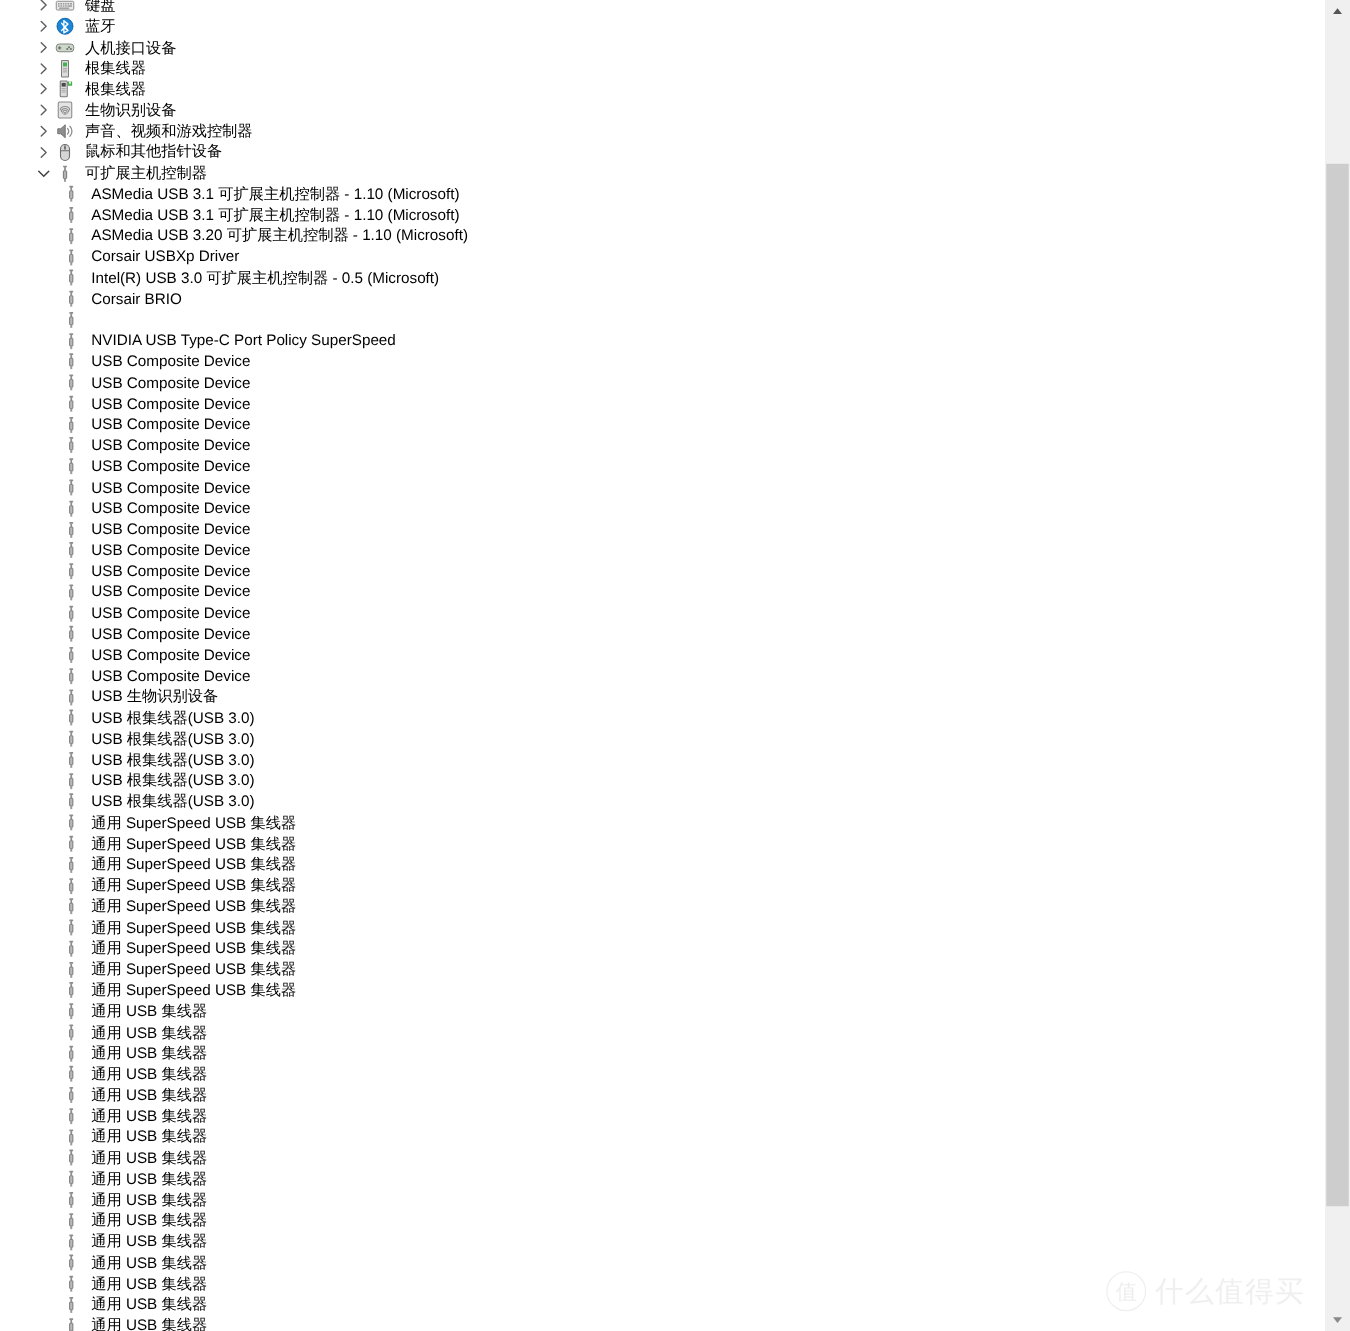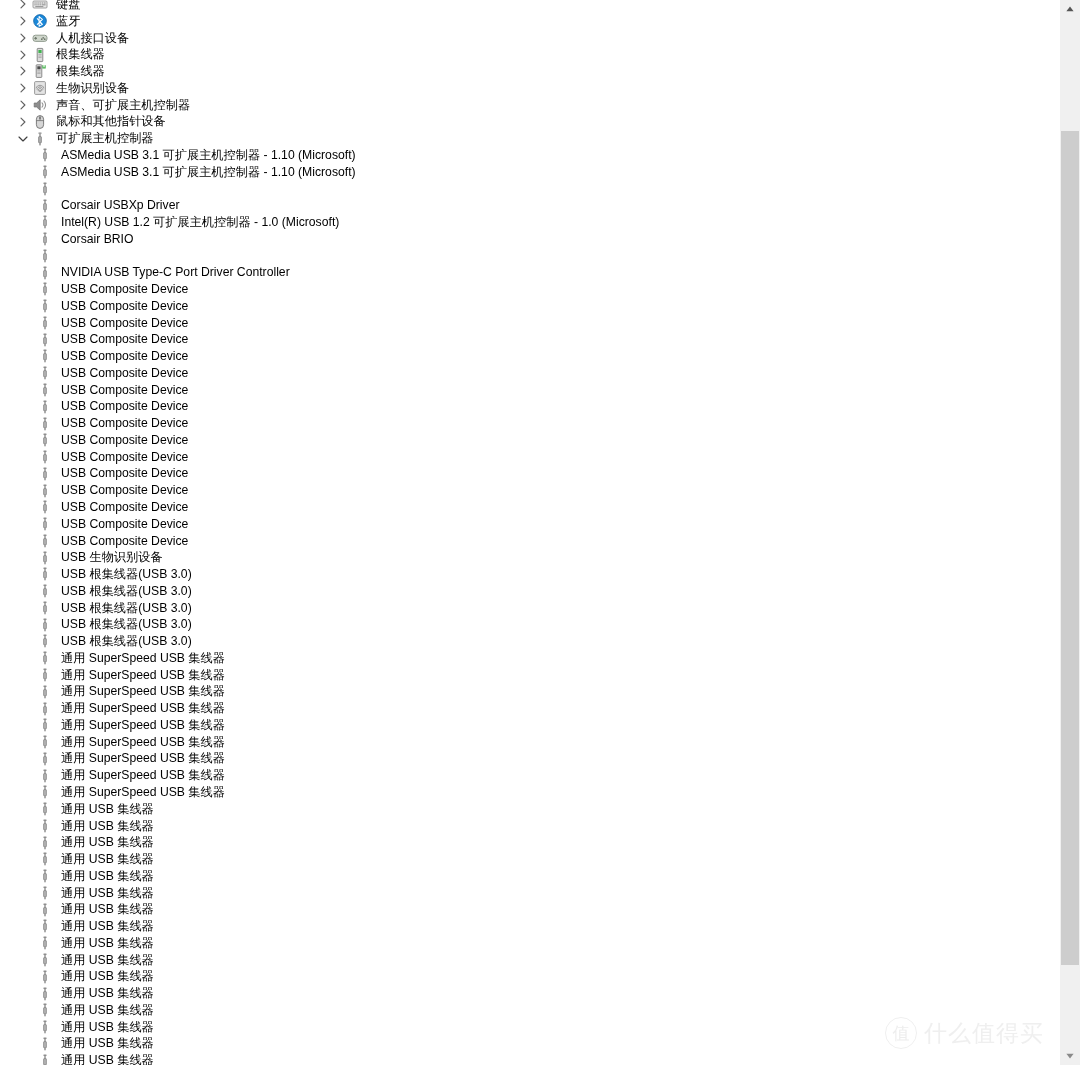--- a/index.html
+++ b/index.html
@@ -10,21 +10,21 @@
   body {
     width: 1080px;
     height: 1065px;
     overflow: hidden;
     font-family: "Liberation Sans", "DejaVu Sans", sans-serif;
     position: relative;
   }
 
   #tree {
     position: absolute;
-    left: 0;
+    left: 12px;
     top: 0;
     width: 884px;
     height: 1065px;
     overflow: hidden;
   }
 
   .row {
     height: 16.78px;
     line-height: 16.78px;
     display: flex;
@@ -263,21 +263,21 @@
         </span>
         <span class="icon">
           <svg width="16" height="16" viewBox="0 0 16 16">
       <path d="M2.2 6 H4.6 L8.2 2.8 V13.2 L4.6 10 H2.2 Z" fill="#8e8e8e" stroke="#6d6d6d" stroke-width="0.7" stroke-linejoin="round"></path>
       <g fill="none" stroke="#8e8e8e" stroke-width="1.05" stroke-linecap="round">
         <path d="M10 5.8 C11.3 7.1 11.3 8.9 10 10.2"></path>
         <path d="M11.9 4 C14.1 6.2 14.1 9.8 11.9 12"></path>
       </g>
     </svg>
         </span>
-        <span class="label">声音、可扩展主机控制器</span>
+        <span class="label">声音、视频和游戏控制器</span>
       </div>
       <div class="row">
         <span class="chevron">
           <svg width="14" height="14" viewBox="0 0 14 14">
    <path d="M5 3.2 L8.9 7 L5 10.8" fill="none" stroke="#606060" stroke-width="1.15" stroke-linecap="round" stroke-linejoin="round"></path>
  </svg>
         </span>
         <span class="icon">
           <svg width="16" height="16" viewBox="0 0 16 16">
       <rect x="4.4" y="1.6" width="7.2" height="12.8" rx="3.6" fill="#d6d6d6" stroke="#6f6f6f" stroke-width="0.9"></rect>
@@ -339,20 +339,21 @@
         <span class="icon">
           <svg width="16" height="16" viewBox="0 0 16 16">
       <g>
         <rect x="6.7" y="5.6" width="2.6" height="6.2" rx="0.5" fill="#b9b9b9" stroke="#6e6e6e" stroke-width="0.72"></rect>
         <rect x="7.3" y="2.6" width="1.4" height="3.1" fill="#8d8d8d"></rect>
         <rect x="6.45" y="1.6" width="3.1" height="1.3" rx="0.3" fill="#8d8d8d"></rect>
         <rect x="7.2" y="11.8" width="1.6" height="2.5" fill="#9a9a9a"></rect>
       </g>
     </svg>
         </span>
+        <span class="label">ASMedia USB 3.20 可扩展主机控制器 - 1.10 (Microsoft)</span>
       </div>
       <div class="row child">
         <span class="indent"></span>
         <span class="icon">
           <svg width="16" height="16" viewBox="0 0 16 16">
       <g>
         <rect x="6.7" y="5.6" width="2.6" height="6.2" rx="0.5" fill="#b9b9b9" stroke="#6e6e6e" stroke-width="0.72"></rect>
         <rect x="7.3" y="2.6" width="1.4" height="3.1" fill="#8d8d8d"></rect>
         <rect x="6.45" y="1.6" width="3.1" height="1.3" rx="0.3" fill="#8d8d8d"></rect>
         <rect x="7.2" y="11.8" width="1.6" height="2.5" fill="#9a9a9a"></rect>
@@ -366,21 +367,21 @@
         <span class="icon">
           <svg width="16" height="16" viewBox="0 0 16 16">
       <g>
         <rect x="6.7" y="5.6" width="2.6" height="6.2" rx="0.5" fill="#b9b9b9" stroke="#6e6e6e" stroke-width="0.72"></rect>
         <rect x="7.3" y="2.6" width="1.4" height="3.1" fill="#8d8d8d"></rect>
         <rect x="6.45" y="1.6" width="3.1" height="1.3" rx="0.3" fill="#8d8d8d"></rect>
         <rect x="7.2" y="11.8" width="1.6" height="2.5" fill="#9a9a9a"></rect>
       </g>
     </svg>
         </span>
-        <span class="label">Intel(R) USB 1.2 可扩展主机控制器 - 1.0 (Microsoft)</span>
+        <span class="label">Intel(R) USB 3.0 可扩展主机控制器 - 0.5 (Microsoft)</span>
       </div>
       <div class="row child">
         <span class="indent"></span>
         <span class="icon">
           <svg width="16" height="16" viewBox="0 0 16 16">
       <g>
         <rect x="6.7" y="5.6" width="2.6" height="6.2" rx="0.5" fill="#b9b9b9" stroke="#6e6e6e" stroke-width="0.72"></rect>
         <rect x="7.3" y="2.6" width="1.4" height="3.1" fill="#8d8d8d"></rect>
         <rect x="6.45" y="1.6" width="3.1" height="1.3" rx="0.3" fill="#8d8d8d"></rect>
         <rect x="7.2" y="11.8" width="1.6" height="2.5" fill="#9a9a9a"></rect>
@@ -407,21 +408,21 @@
         <span class="icon">
           <svg width="16" height="16" viewBox="0 0 16 16">
       <g>
         <rect x="6.7" y="5.6" width="2.6" height="6.2" rx="0.5" fill="#b9b9b9" stroke="#6e6e6e" stroke-width="0.72"></rect>
         <rect x="7.3" y="2.6" width="1.4" height="3.1" fill="#8d8d8d"></rect>
         <rect x="6.45" y="1.6" width="3.1" height="1.3" rx="0.3" fill="#8d8d8d"></rect>
         <rect x="7.2" y="11.8" width="1.6" height="2.5" fill="#9a9a9a"></rect>
       </g>
     </svg>
         </span>
-        <span class="label">NVIDIA USB Type-C Port Driver Controller</span>
+        <span class="label">NVIDIA USB Type-C Port Policy SuperSpeed</span>
       </div>
       <div class="row child">
         <span class="indent"></span>
         <span class="icon">
           <svg width="16" height="16" viewBox="0 0 16 16">
       <g>
         <rect x="6.7" y="5.6" width="2.6" height="6.2" rx="0.5" fill="#b9b9b9" stroke="#6e6e6e" stroke-width="0.72"></rect>
         <rect x="7.3" y="2.6" width="1.4" height="3.1" fill="#8d8d8d"></rect>
         <rect x="6.45" y="1.6" width="3.1" height="1.3" rx="0.3" fill="#8d8d8d"></rect>
         <rect x="7.2" y="11.8" width="1.6" height="2.5" fill="#9a9a9a"></rect>

